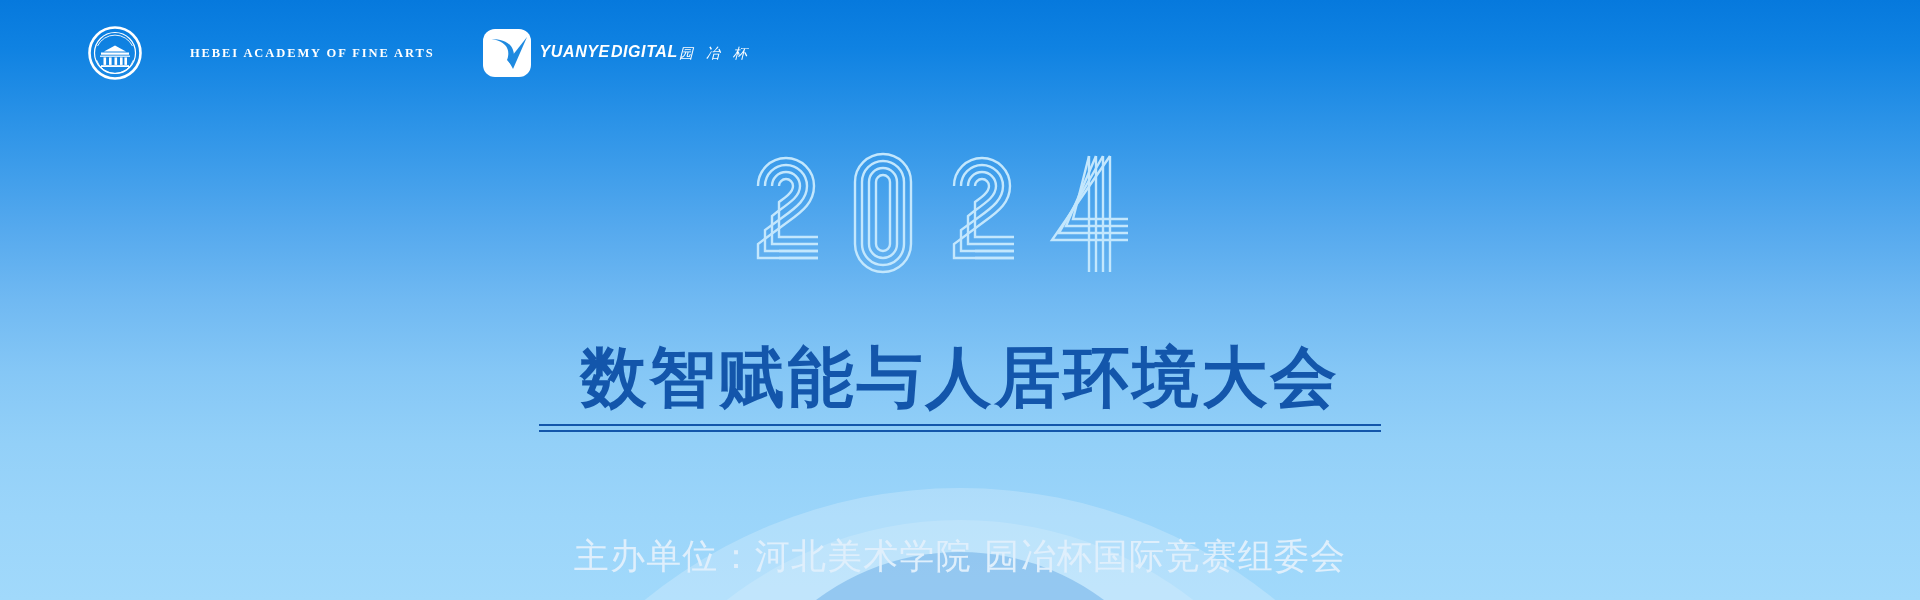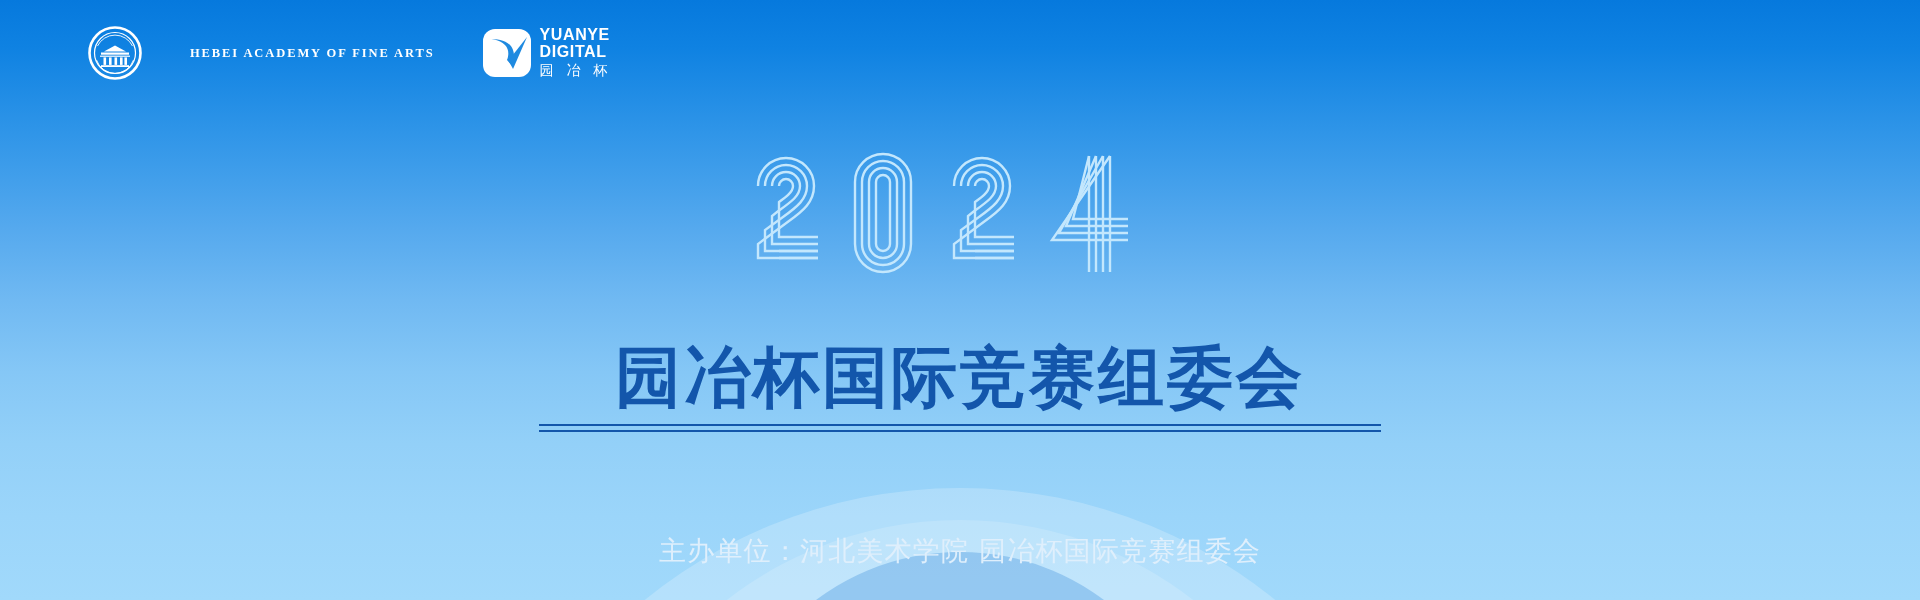--- a/index.html
+++ b/index.html
@@ -109,22 +109,23 @@
     align-items: center;
     gap: 9px;
   }
   .yuanye-mark {
     width: 48px;
     height: 48px;
     flex: 0 0 auto;
   }
   .yuanye-words {
     display: flex;
-    flex-direction: column;
+    flex-direction: row;
     gap: 1px;
+    font-style: italic;
   }
   .yuanye-line1, .yuanye-line2 {
     color: #ffffff;
     font-weight: 700;
     line-height: 1.02;
     letter-spacing: .6px;
     font-size: 16px;
     white-space: nowrap;
   }
   .yuanye-cn {
@@ -195,21 +196,21 @@
     font-family: "Liberation Sans", "DejaVu Sans", sans-serif;
   }
 
   
   .organizer {
     position: absolute;
     left: 50%;
     top: 533px;
     transform: translateX(-50%);
     color: #dfeffc;
-    font-size: 27px;
+    font-size: 35px;
     letter-spacing: 1.2px;
     white-space: nowrap;
     z-index: 7;
     font-family: "DejaVu Sans", "Liberation Sans", sans-serif;
   }
 </style>
 </head>
 <body>
 
 <div id="banner">
@@ -301,21 +302,21 @@
           <path d="M60 2 L2 86 L78 86"></path>
           <path d="M53 2 L9 79 L78 79"></path>
           <path d="M46 2 L16 72 L78 72"></path>
           <path d="M39 2 L23 65 L78 65"></path>
         </g>
       </g>
     </svg>
   </div>
 
   <div class="title-block">
-    <div class="title-cn">园冶杯国际竞赛组委会</div>
+    <div class="title-cn">数智赋能与人居环境大会</div>
     <div class="rules">
       <div class="rule"></div>
       <div class="rule"></div>
     </div>
   </div>
 
   <div class="organizer">主办单位：河北美术学院  园冶杯国际竞赛组委会</div>
 
 </div>
 

